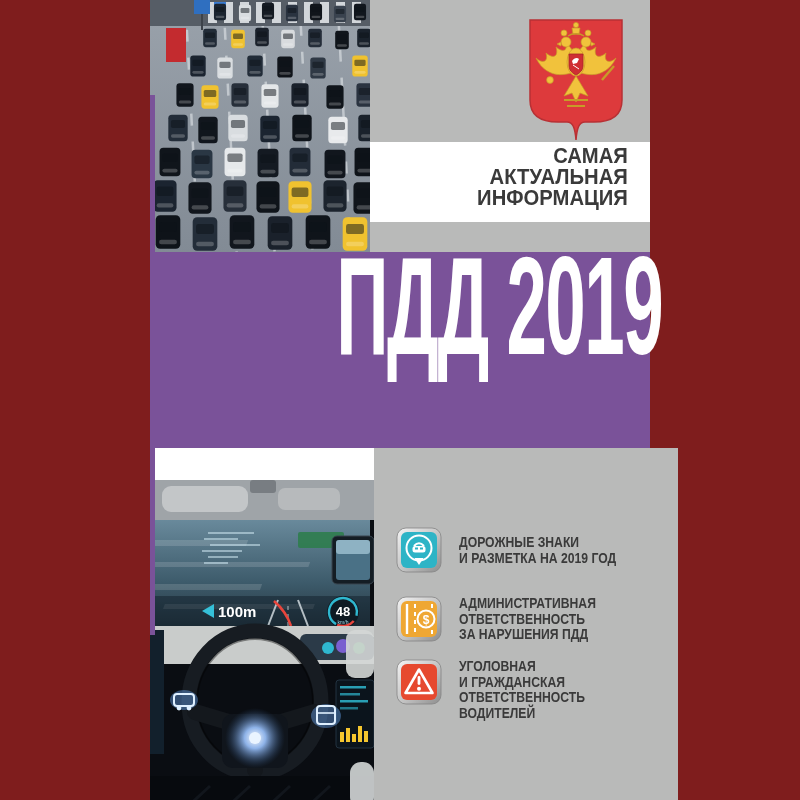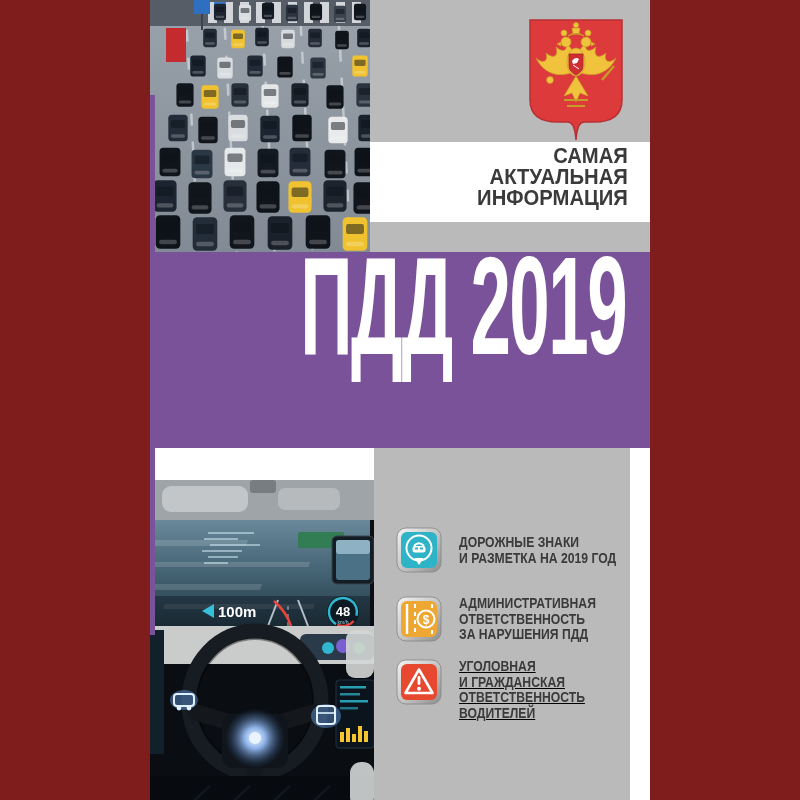--- a/index.html
+++ b/index.html
@@ -12,37 +12,37 @@
   
   .top-panel{position:absolute;left:220px;top:0;width:280px;height:252px;background:var(--panel_gray,#b9bab9);}
   .white-band{position:absolute;left:0;top:142px;width:280px;height:80px;background:#ffffff;}
   .badge{position:absolute;right:22px;top:145px;text-align:right;font-weight:bold;
     color:var(--text_dark,#3a3a3a);font-size:22px;line-height:21px;letter-spacing:0;
     transform:scaleX(.92);transform-origin:right top;white-space:nowrap;}
   .coat{position:absolute;left:372px;top:16px;width:108px;height:130px;}
 
   
   .title-band{position:absolute;left:0;top:252px;width:500px;height:196px;background:var(--purple,#7a5299);}
-  .title-line{position:absolute;left:0;right:0;top:-16px;text-align:center;line-height:1;}
+  .title-line{position:absolute;left:0;right:0;top:-16px;text-align:center;line-height:1;padding-left:36px;}
   .title-line span{display:inline-block;transform:scaleX(.52);transform-origin:center;
     font-size:140px;font-weight:bold;color:#fff;letter-spacing:-3px;white-space:nowrap;}
   .subtitle{position:absolute;left:0;right:0;top:111px;text-align:center;line-height:32px;}
   .subtitle div span{display:inline-block;transform:scaleX(.76);transform-origin:center;
     font-size:35px;font-weight:bold;color:var(--accent_yellow,#ffe22b);letter-spacing:-1px;white-space:nowrap;}
 
   
   .bottom-photo{position:absolute;left:0;top:448px;width:224px;height:352px;overflow:hidden;background:#0a0d12;margin-top:32px;}
   
-  .bottom-panel{position:absolute;left:224px;top:448px;width:256px;height:352px;background:var(--panel_gray,#b9bab9);}
+  .bottom-panel{position:absolute;left:224px;top:448px;width:304px;height:352px;background:var(--panel_gray,#b9bab9);}
   .feat{position:absolute;left:22px;display:flex;gap:17px;}
   .feat svg{flex:0 0 auto;}
   .feat .txt{font-weight:bold;color:var(--text_dark,#3a3a3a);font-size:14.5px;line-height:15.5px;
     transform:scaleX(.84);transform-origin:left top;white-space:nowrap;}
   .feat.f1{top:79px;}  .feat.f1 .txt{padding-top:8px;}
-  .feat.f2{top:148px;} .feat.f3{top:211px;text-decoration:underline;}
+  .feat.f2{top:148px;} .feat.f3{top:211px;}
 
   
   .spine{position:absolute;left:0;top:95px;width:5px;height:540px;background:var(--purple,#7a5299);z-index:5;}
 </style>
 </head>
 <body>
 
 <div class="stage">
   <div class="cover">
 

